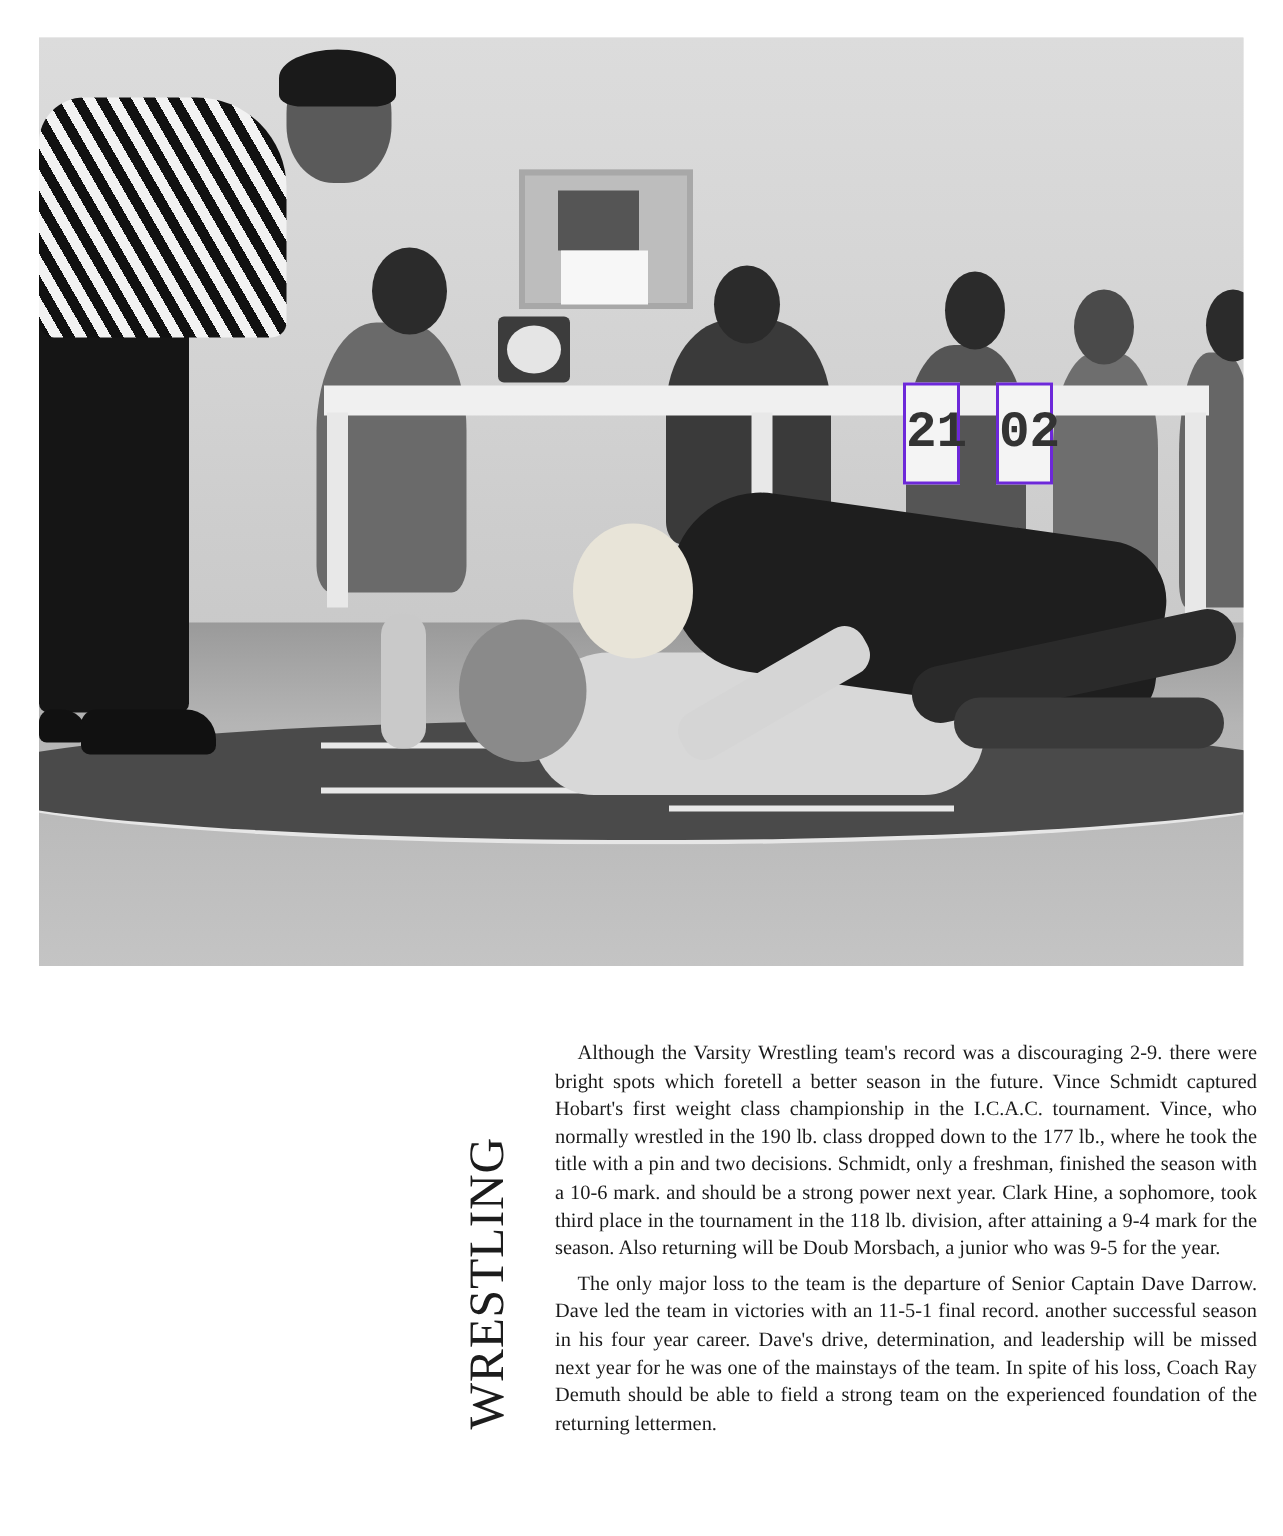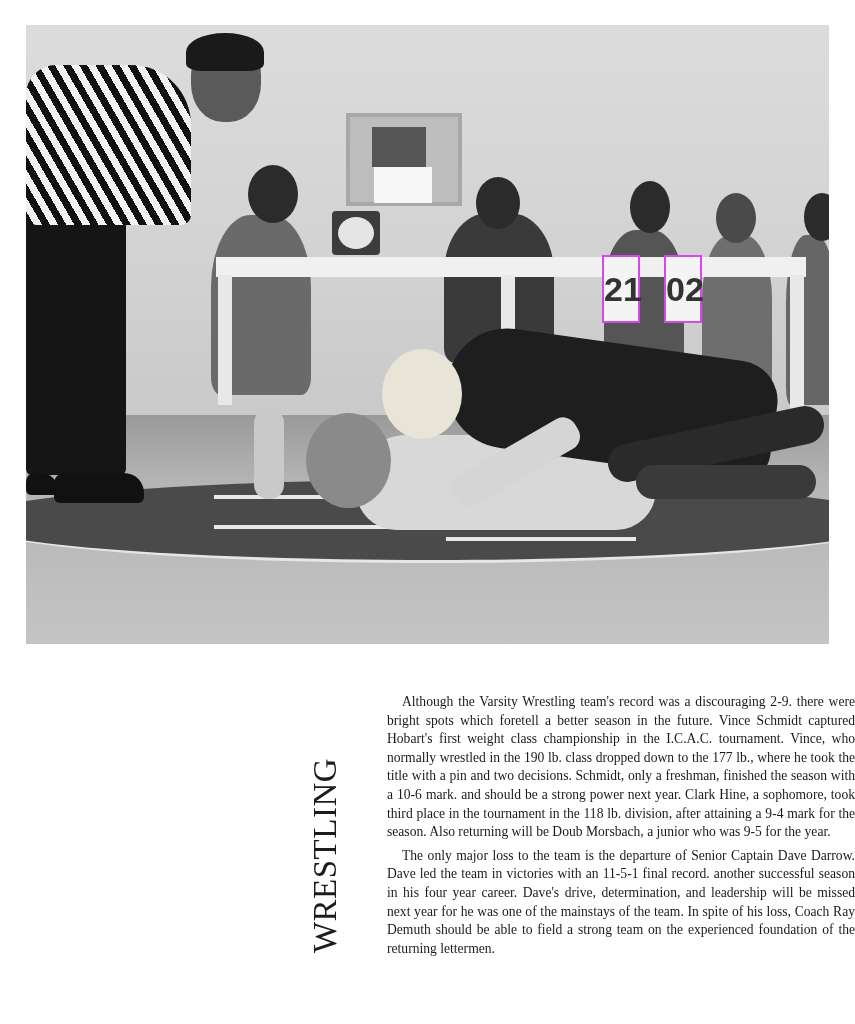--- a/index.html
+++ b/index.html
@@ -20,22 +20,22 @@
     .mat-line { position: absolute; background: #e8e8e8; }
     .table { position: absolute; left: 190px; top: 232px; width: 590px; height: 20px; background: #f0f0f0; }
     .table-leg { position: absolute; width: 14px; background: #e8e8e8; }
     .wall-frame { position: absolute; left: 320px; top: 88px; width: 108px; height: 85px; background: #bdbdbd; border: 4px solid #a8a8a8; }
     .wall-frame .inner { position: absolute; left: 22px; top: 10px; width: 54px; height: 40px; background: #555; }
     .wall-frame .paper { position: absolute; left: 24px; top: 50px; width: 58px; height: 36px; background: #f7f7f7; }
     .clock { position: absolute; left: 306px; top: 186px; width: 48px; height: 44px; background: #3c3c3c; border-radius: 4px; }
     .clock .face { position: absolute; left: 6px; top: 6px; width: 36px; height: 32px; border-radius: 50%; background: #e5e5e5; }
     .spectator { position: absolute; background: #3a3a3a; border-radius: 40% 40% 10% 10%; }
     .head { position: absolute; border-radius: 50%; background: #2b2b2b; }
-    .score { position: absolute; top: 230px; width: 34px; height: 64px; background: #f4f4f4; border: 2px solid #d946ef;
-      font-family: Liberation Sans, sans-serif; font-size: 34px; font-weight: bold; color: #333; text-align: center; line-height: 64px; }
+    .score { position: absolute; top: 230px; width: 34px; height: 64px; background: #f4f4f4; border: 2px solid #6d28d9;
+      font-family: Liberation Mono, monospace; font-size: 34px; font-weight: bold; color: #333; text-align: center; line-height: 64px; }
     .referee-shirt { position: absolute; left: 0; top: 40px; width: 165px; height: 160px;
       background: repeating-linear-gradient(60deg, #111 0 7px, #f2f2f2 7px 14px); border-radius: 30px 60px 10px 10px; }
     .referee-pants { position: absolute; left: 0; top: 190px; width: 100px; height: 260px; background: #151515; border-radius: 0 0 6px 6px; }
     .referee-head { position: absolute; left: 165px; top: 12px; width: 70px; height: 85px; background: #5a5a5a; border-radius: 45%; }
     .referee-hair { position: absolute; left: 160px; top: 8px; width: 78px; height: 38px; background: #1a1a1a; border-radius: 50% 50% 20% 20%; }
     .shoe { position: absolute; background: #111; border-radius: 10px 20px 6px 6px; }
     .wrestler-top { position: absolute; left: 420px; top: 318px; width: 330px; height: 120px; background: #1e1e1e; border-radius: 60px 40px 30px 60px; transform: rotate(8deg); }
     .wrestler-top-head { position: absolute; left: 356px; top: 324px; width: 80px; height: 90px; background: #e8e4d8; border-radius: 50%; }
     .wrestler-bottom { position: absolute; left: 330px; top: 410px; width: 300px; height: 95px; background: #d8d8d8; border-radius: 50px 50px 40px 40px; }
     .wrestler-bottom-head { position: absolute; left: 280px; top: 388px; width: 85px; height: 95px; background: #8a8a8a; border-radius: 50%; }
@@ -44,21 +44,21 @@
 
     .heading {
       position: absolute; left: 300px; top: 735px; width: 52px; height: 240px;
       display: flex; align-items: center; justify-content: center;
     }
     .heading span {
       display: inline-block; transform: rotate(-90deg); white-space: nowrap;
       font-size: 33px; letter-spacing: 0.5px; color: #1c1c1c;
     }
     .article {
-      position: absolute; left: 387px; top: 693px; width: 468px;
+      position: absolute; left: 370px; top: 693px; width: 468px;
       font-size: 13.6px; line-height: 18.6px; text-align: justify; color: #1a1a1a;
     }
     .article p { margin: 0 0 5px 0; text-indent: 15px; }
   </style>
 </head>
 <body>
 
 <div class="photo">
   <div class="wall"></div>
   <div class="wall-frame">

